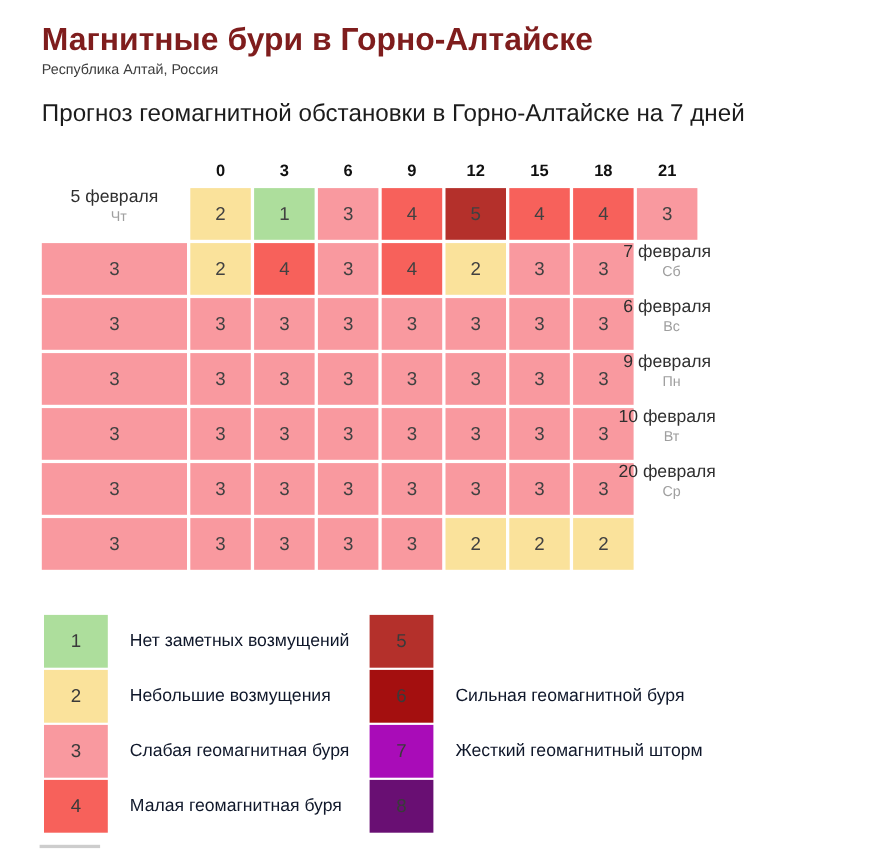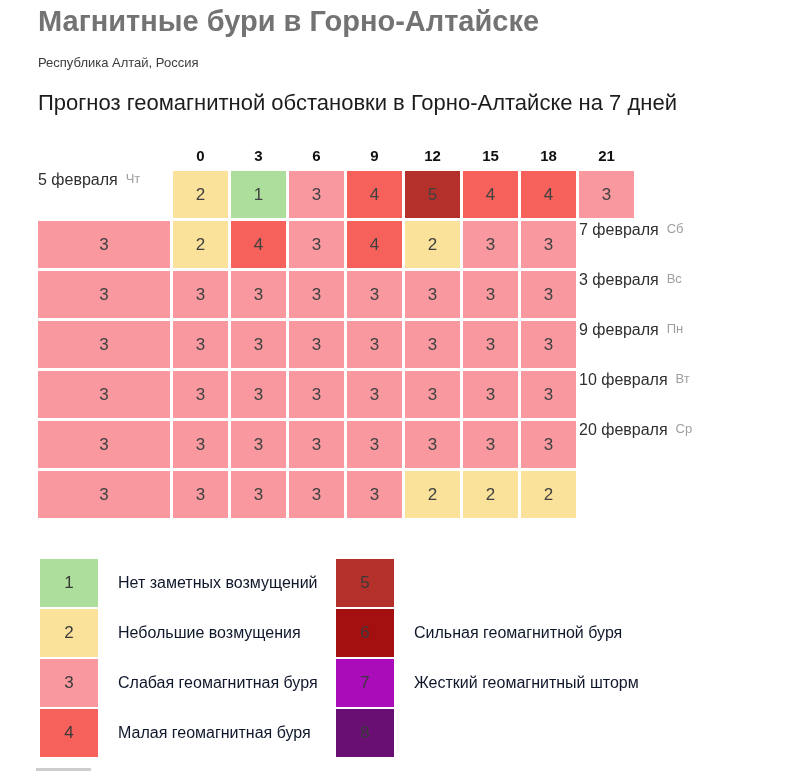--- a/index.html
+++ b/index.html
@@ -2,43 +2,43 @@
 <html><head>
 <meta charset="utf-8">
 <style>
   * { margin:0; padding:0; box-sizing:border-box; }
   html,body { background:#ffffff; }
   body {
     width:811px; height:773px; position:relative; overflow:hidden;
     font-family:"Liberation Sans", sans-serif; color:#1c1c1c;
   }
   .page-title {
-    position:absolute; left:38px; top:5px;
-    font-size:29px; font-weight:700; color:#737373; white-space:nowrap;
+    position:absolute; left:38px; top:20px;
+    font-size:29px; font-weight:700; color:#7f1d1d; white-space:nowrap;
   }
   .page-subtitle {
     position:absolute; left:38px; top:55px;
     font-size:13px; color:#3c3c3c; white-space:nowrap;
   }
   .forecast-heading {
     position:absolute; left:38px; top:90px;
     font-size:22px; font-weight:400; color:#1c1c1c; white-space:nowrap;
   }
   .forecast-grid {
     position:absolute; left:38px; top:144px;
     display:grid;
     grid-template-columns:132px repeat(8,55px);
     grid-template-rows:24px repeat(7,47px);
     column-gap:3px; row-gap:3px;
   }
   .hour-header {
     display:flex; align-items:flex-end; justify-content:center;
     padding-bottom:4px; font-size:15px; font-weight:700; color:#101010;
   }
-  .row-label { display:flex; font-size:16px; color:#2f2f2f; white-space:nowrap; }
+  .row-label { display:flex; align-items:center; font-size:16px; color:#2f2f2f; white-space:nowrap;flex-direction:column; }
   .row-label .weekday { margin-left:8px; font-size:13px; color:#9f9f9f; }
   .cell {
     display:flex; align-items:center; justify-content:center;
     font-size:17px; color:#414141;
   }
   .legend { position:absolute; left:40px; top:558px; display:flex; }
   .legend-col { display:flex; flex-direction:column; }
   .legend-col:first-child { width:296px; }
   .legend-row { height:50px; display:flex; align-items:center; }
   .legend-swatch {
@@ -98,21 +98,21 @@
       </div>
       <div class="cell" style="background: rgb(249, 153, 159);">3</div>
       <div class="cell" style="background: rgb(249, 153, 159);">3</div>
       <div class="cell" style="background: rgb(249, 153, 159);">3</div>
       <div class="cell" style="background: rgb(249, 153, 159);">3</div>
       <div class="cell" style="background: rgb(249, 153, 159);">3</div>
       <div class="cell" style="background: rgb(249, 153, 159);">3</div>
       <div class="cell" style="background: rgb(249, 153, 159);">3</div>
       <div class="cell" style="background: rgb(249, 153, 159);">3</div>
       <div class="row-label">
-        <div class="date">3 февраля</div>
+        <div class="date">6 февраля</div>
         <div class="weekday">Вс</div>
       </div>
       <div class="cell" style="background: rgb(249, 153, 159);">3</div>
       <div class="cell" style="background: rgb(249, 153, 159);">3</div>
       <div class="cell" style="background: rgb(249, 153, 159);">3</div>
       <div class="cell" style="background: rgb(249, 153, 159);">3</div>
       <div class="cell" style="background: rgb(249, 153, 159);">3</div>
       <div class="cell" style="background: rgb(249, 153, 159);">3</div>
       <div class="cell" style="background: rgb(249, 153, 159);">3</div>
       <div class="cell" style="background: rgb(249, 153, 159);">3</div>

